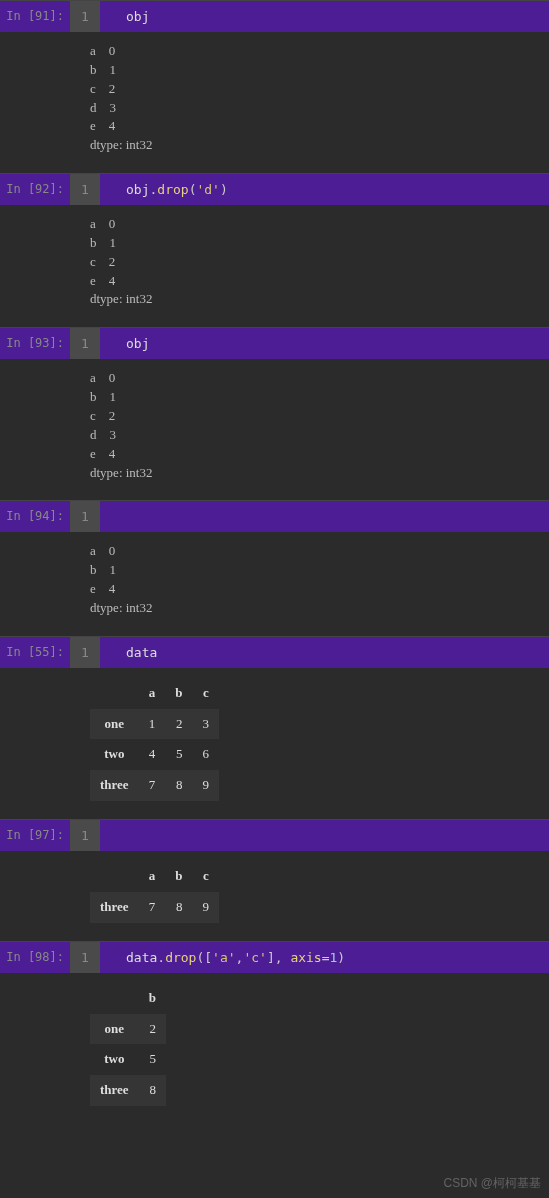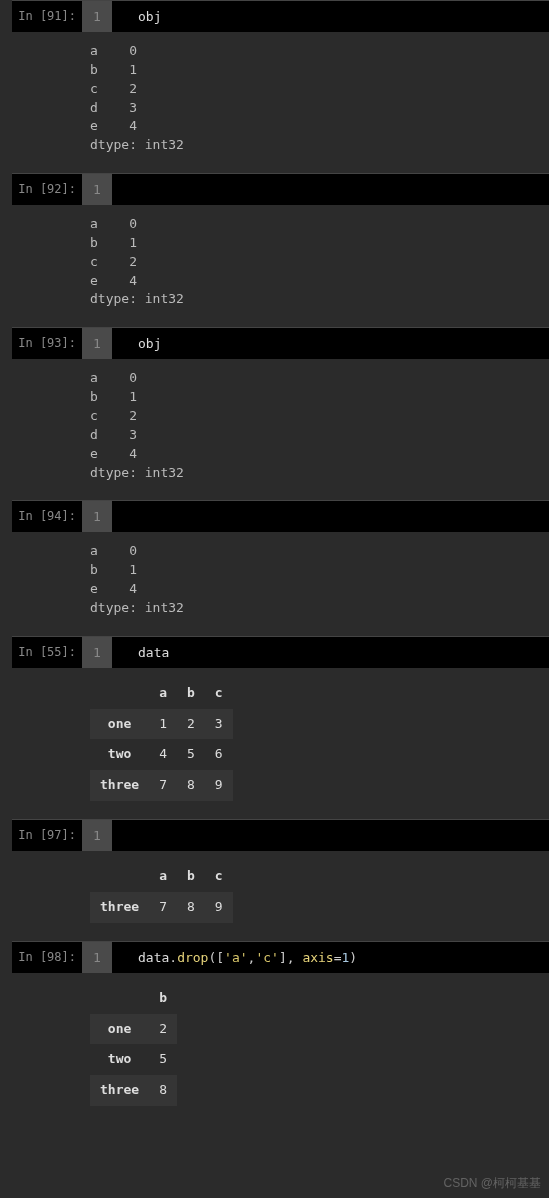--- a/index.html
+++ b/index.html
@@ -7,23 +7,22 @@
     background: #2b2b2b;
     font-family: "Consolas", "Monaco", monospace;
     font-size: 13px;
     color: #ccc;
     width: 549px;
   }
   .cell { margin-bottom: 4px; }
   .input-row {
     display: flex;
     align-items: flex-start;
-    background: #000000;
+    background: #4c1d95;
     border-top: 1px solid #444;
-    margin-left: 12px;
   }
   .prompt {
     color: #888;
     padding: 8px 6px 0 6px;
     font-size: 12px;
     min-width: 70px;
     text-align: right;
   }
   .lineno-box {
     background: #4a4a4a;
@@ -36,20 +35,21 @@
     padding: 8px 26px;
     flex: 1;
     color: #ddd;
   }
   .output-area {
     padding: 10px 10px 14px 90px;
     background: #2b2b2b;
     color: #bbb;
     font-size: 13px;
     line-height: 1.45;
+    font-family: Liberation Serif, serif;
   }
   .output-area pre { font-family: inherit; white-space: pre; }
   .tok-id { color: #ddd; }
   .tok-punc { color: #ccc; }
   .tok-fn { color: #e6d37a; }
   .tok-str { color: #d8c66a; }
   .tok-kw { color: #e6d37a; }
   .tok-num { color: #a8c8e0; }
   table.df {
     border-collapse: collapse;
@@ -93,20 +93,21 @@
         <div class="code-box"><span class="tok-id">obj</span></div>
       </div>
       <div class="output-area">
         <pre><div><span>a</span>    <span>0</span></div><div><span>b</span>    <span>1</span></div><div><span>c</span>    <span>2</span></div><div><span>d</span>    <span>3</span></div><div><span>e</span>    <span>4</span></div><div>dtype: int32</div></pre>
       </div>
     </div>
     <div class="cell">
       <div class="input-row">
         <div class="prompt">In [92]:</div>
         <div class="lineno-box">1</div>
+        <div class="code-box"><span class="tok-id">obj</span><span class="tok-punc">.</span><span class="tok-fn">drop</span><span class="tok-punc">(</span><span class="tok-str">'d'</span><span class="tok-punc">)</span></div>
       </div>
       <div class="output-area">
         <pre><div><span>a</span>    <span>0</span></div><div><span>b</span>    <span>1</span></div><div><span>c</span>    <span>2</span></div><div><span>e</span>    <span>4</span></div><div>dtype: int32</div></pre>
       </div>
     </div>
     <div class="cell">
       <div class="input-row">
         <div class="prompt">In [93]:</div>
         <div class="lineno-box">1</div>
         <div class="code-box"><span class="tok-id">obj</span></div>

